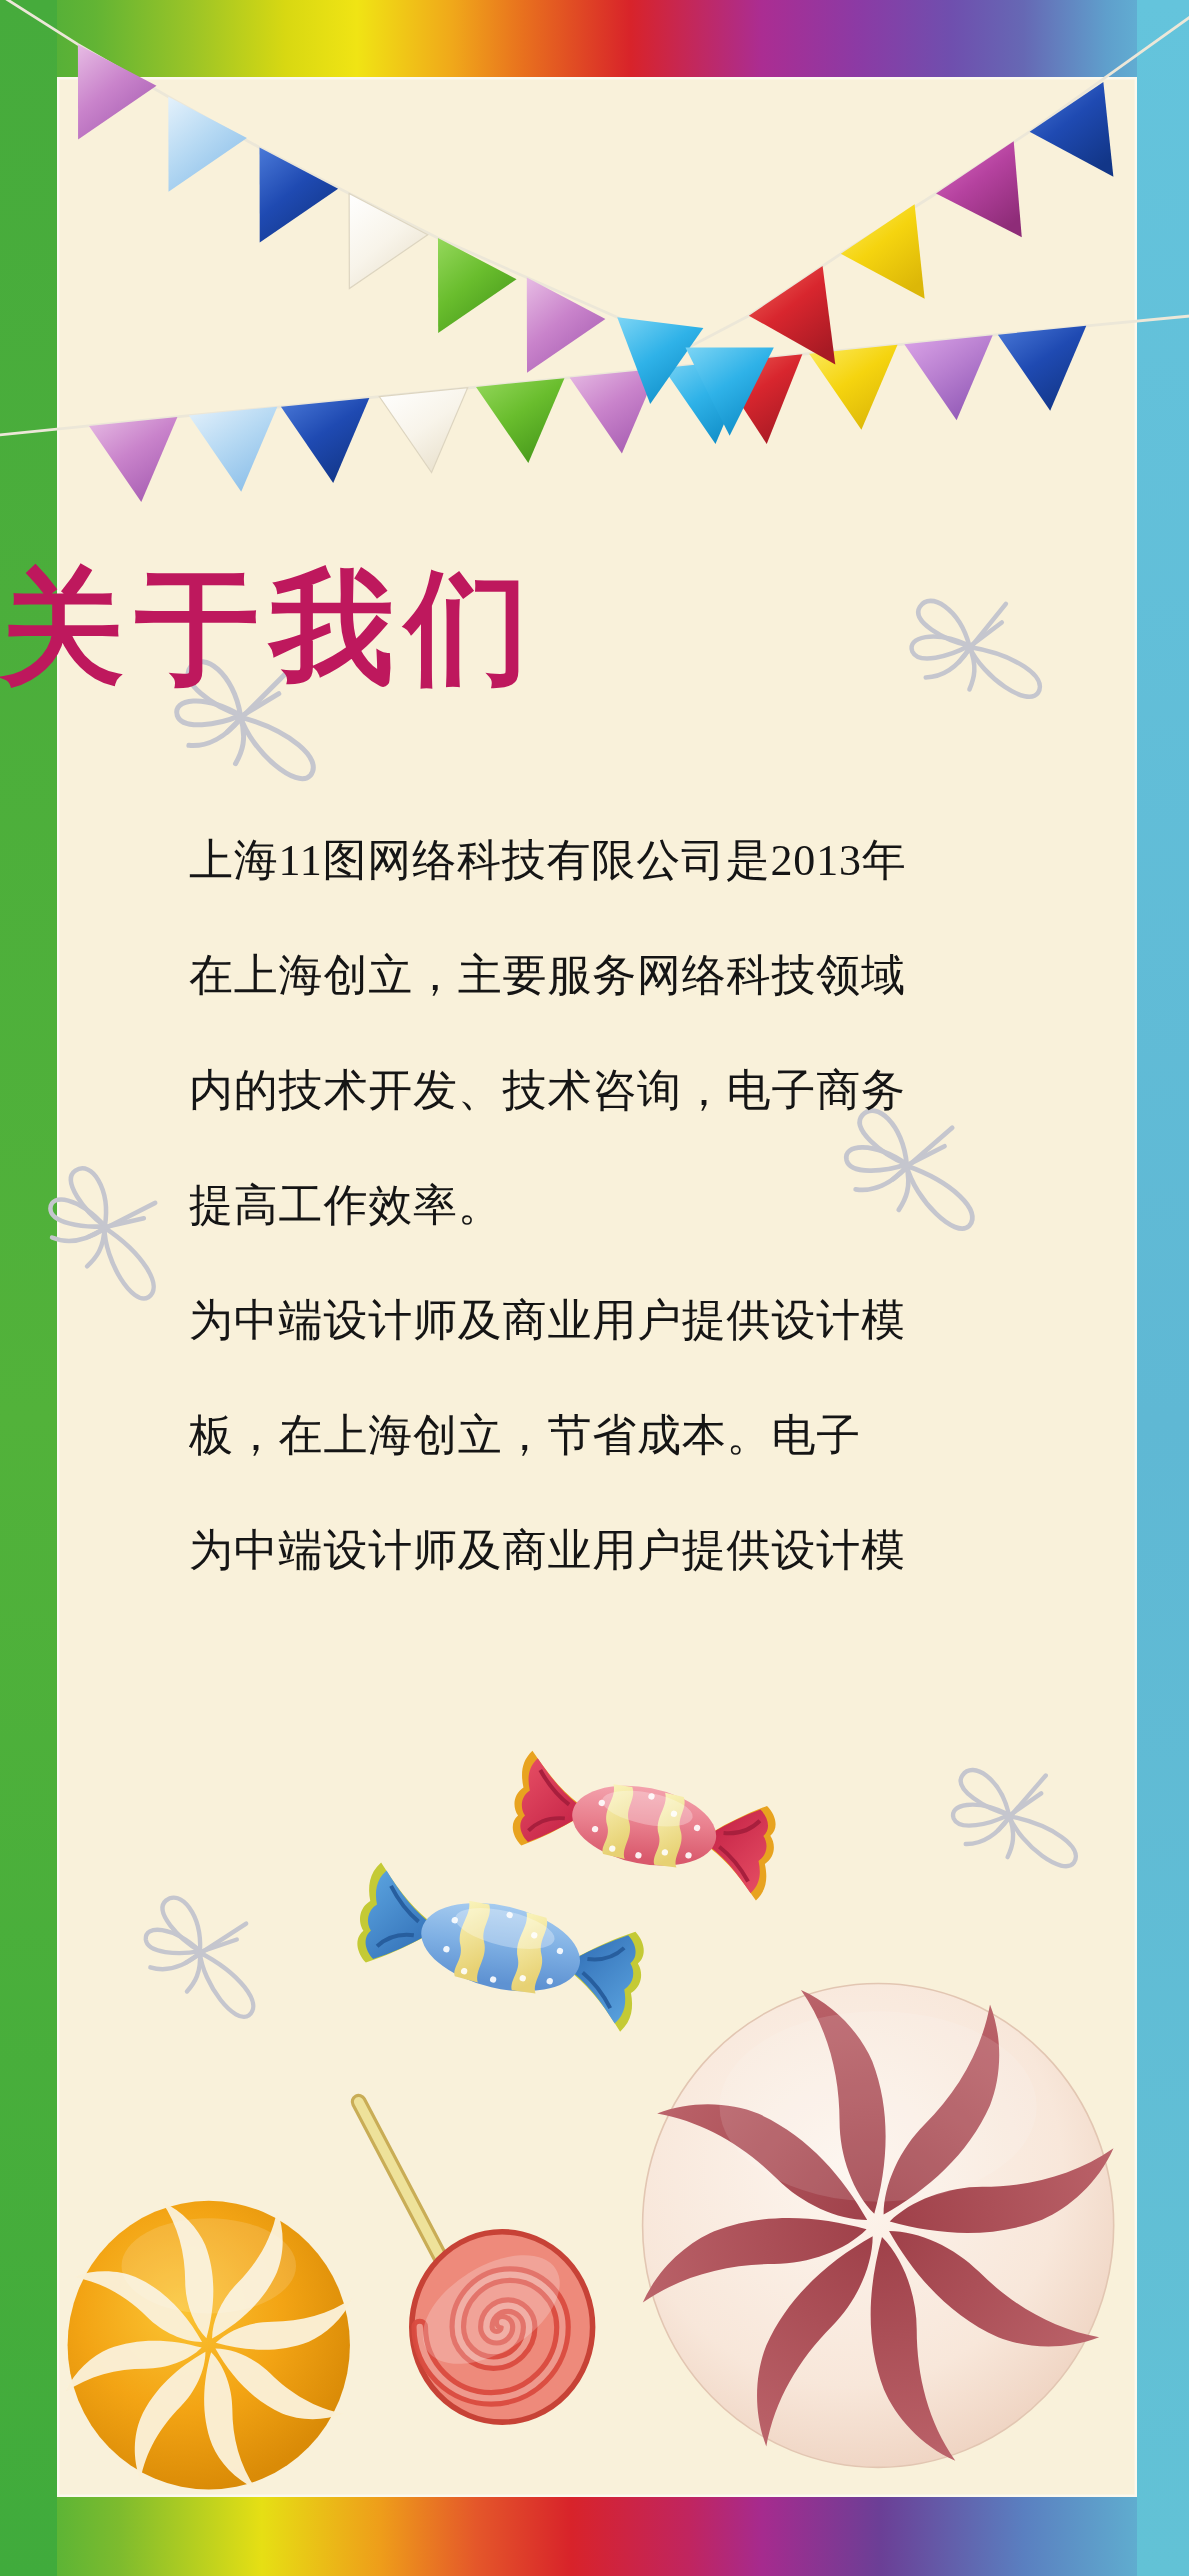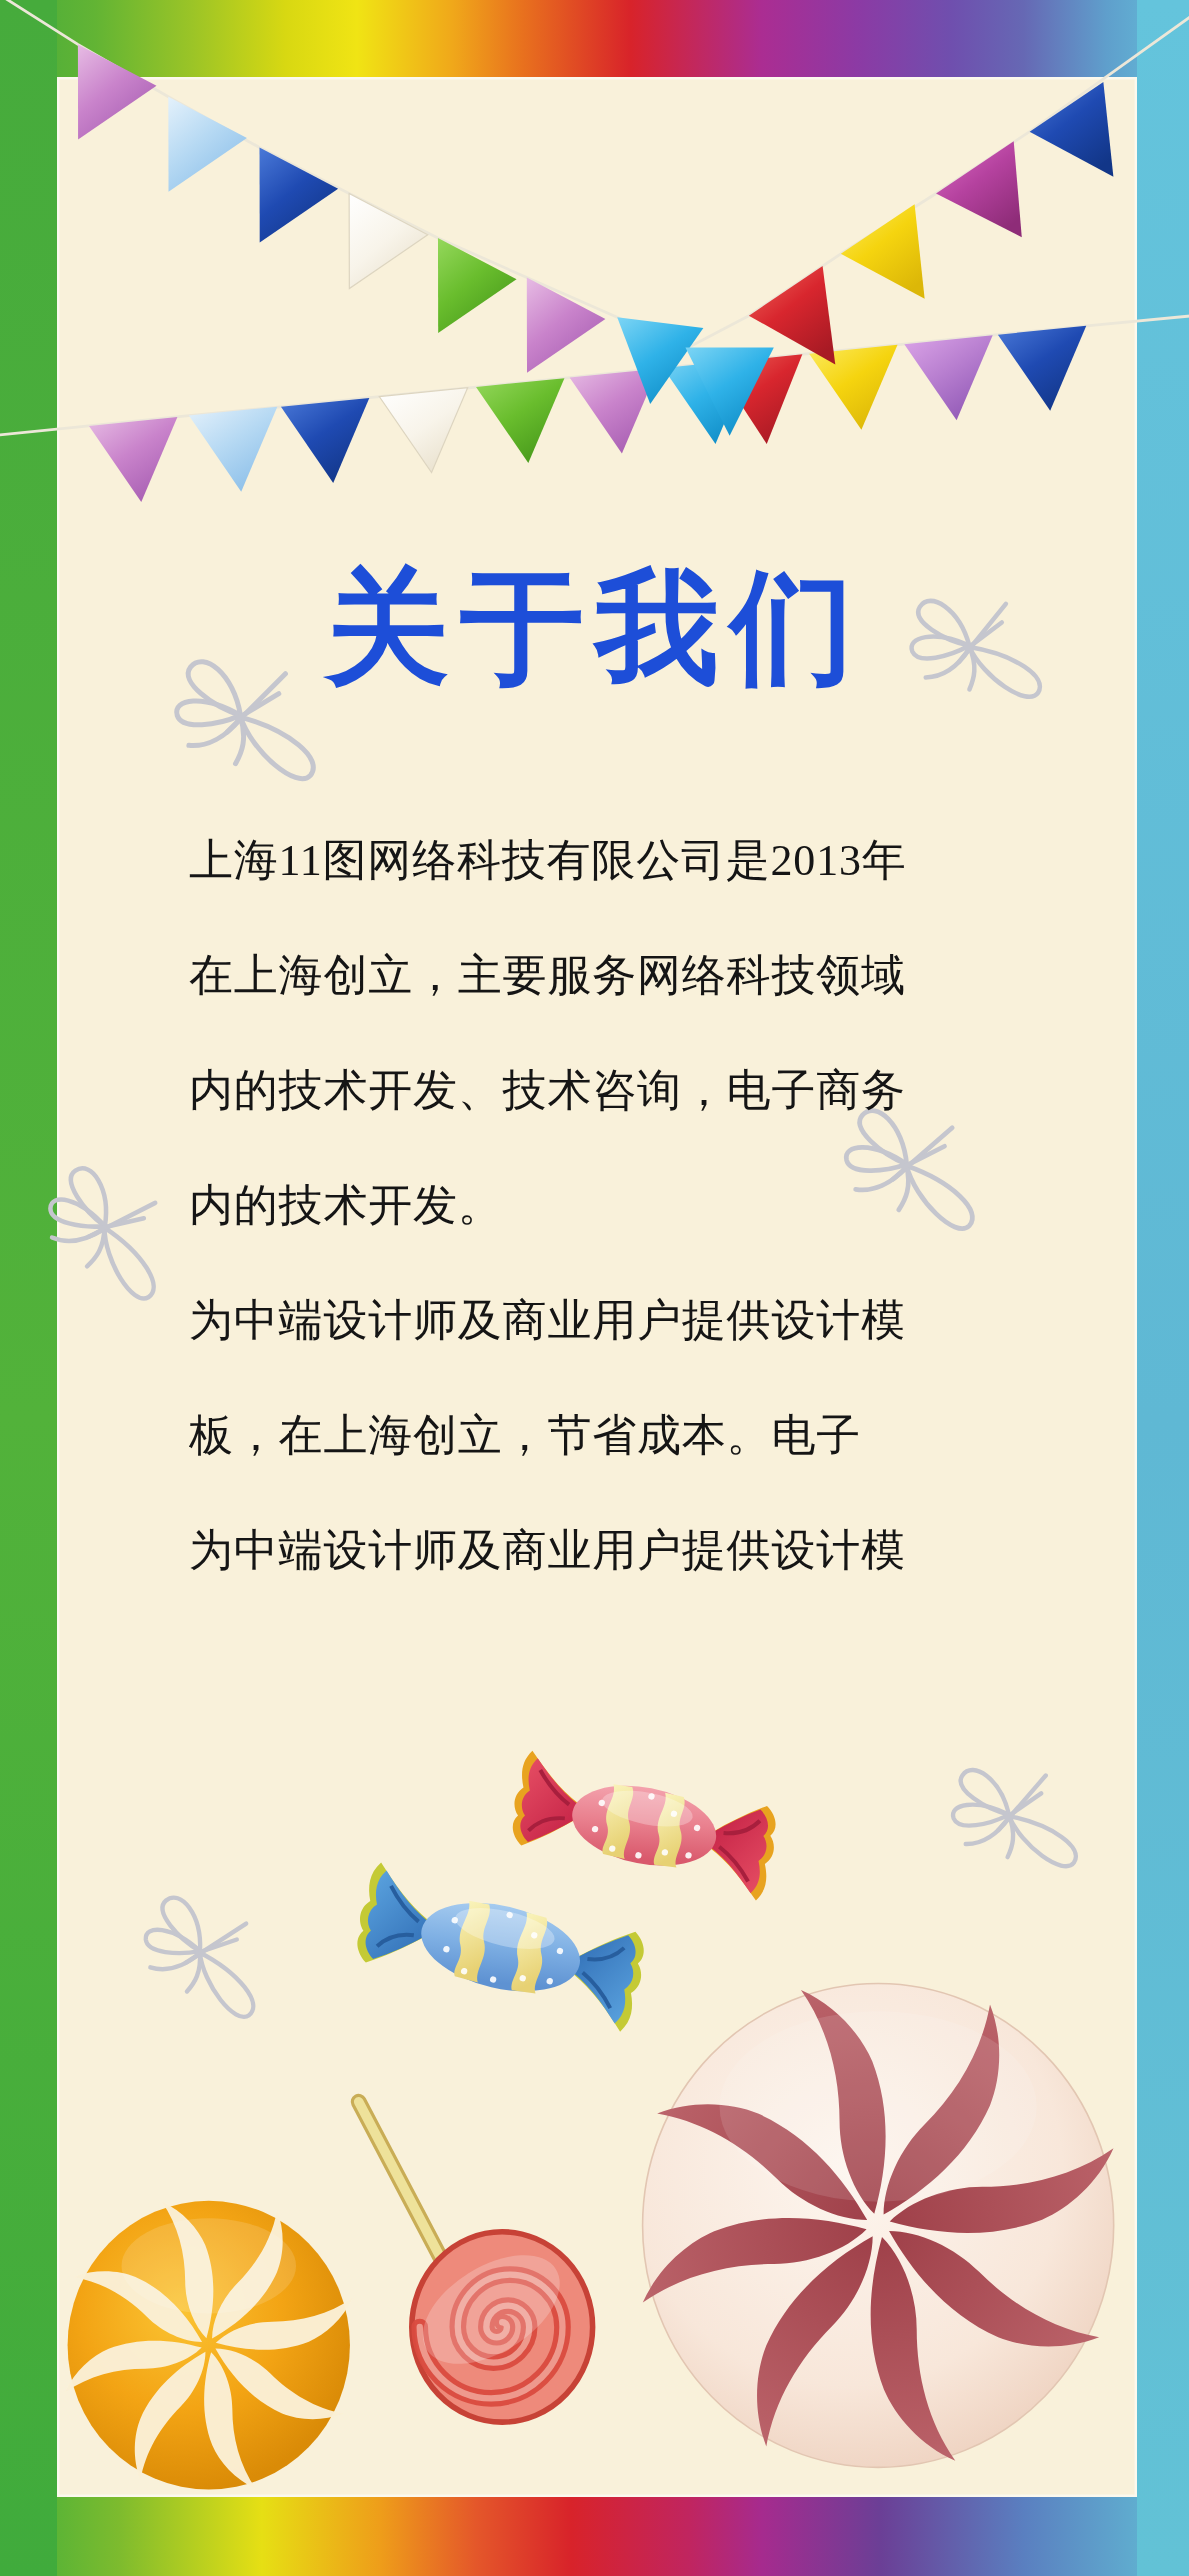--- a/index.html
+++ b/index.html
@@ -14,22 +14,22 @@
       #d8232a 48%,#c02560 58%,#a62b8e 64%,#6b3f96 74%,#5a7fc0 86%,#62c2d6 100%);}
   .frame-left{position:absolute;left:0;top:0;width:57px;height:2576px;
     background:linear-gradient(180deg,#46ab3c 0%,#52b23a 55%,#40ab3c 100%);}
   .frame-right{position:absolute;right:0;top:0;width:53px;height:2576px;
     background:linear-gradient(180deg,#64c4dc 0%,#5fb8d4 55%,#62c2d6 100%);}
   .panel{position:absolute;left:57px;top:77px;right:53px;bottom:79px;
     background:#f9f1da;box-shadow:inset 0 0 0 2.4px rgba(255,255,255,.55);}
   
   #deco{position:absolute;left:0;top:0;width:1190px;height:2576px;}
   
-  .title{position:absolute;left:0;top:546px;width:1190px;text-align:center;
-    font-size:124px;font-weight:600;letter-spacing:11px;color:#1d4ed8;}
+  .title{position:absolute;left:0;top:546px;width:1190px;
+    font-size:124px;font-weight:600;letter-spacing:11px;color:#be185d;}
   .about{position:absolute;left:189px;top:803px;width:829px;color:#151515;}
   .about .line{height:115px;line-height:115px;font-size:44px;letter-spacing:0.8px;white-space:nowrap;}
 </style>
 </head>
 <body>
 
 <div class="frame-top"></div>
 <div class="frame-bottom"></div>
 <div class="frame-left"></div>
 <div class="frame-right"></div>
@@ -278,18 +278,18 @@
       <ellipse rx="96" ry="54" cy="-26" transform="rotate(-32)" fill="#ffffff" opacity="0.22"></ellipse>
     </g>
   </g>
 </svg>
 
 <div class="title">关于我们</div>
 <div class="about">
   <div class="line">上海11图网络科技有限公司是2013年</div>
   <div class="line">在上海创立，主要服务网络科技领域</div>
   <div class="line">内的技术开发、技术咨询，电子商务</div>
-  <div class="line">内的技术开发。</div>
+  <div class="line">提高工作效率。</div>
   <div class="line">为中端设计师及商业用户提供设计模</div>
   <div class="line">板，在上海创立，节省成本。电子</div>
   <div class="line">为中端设计师及商业用户提供设计模</div>
 </div>
 
 
 </body></html>

